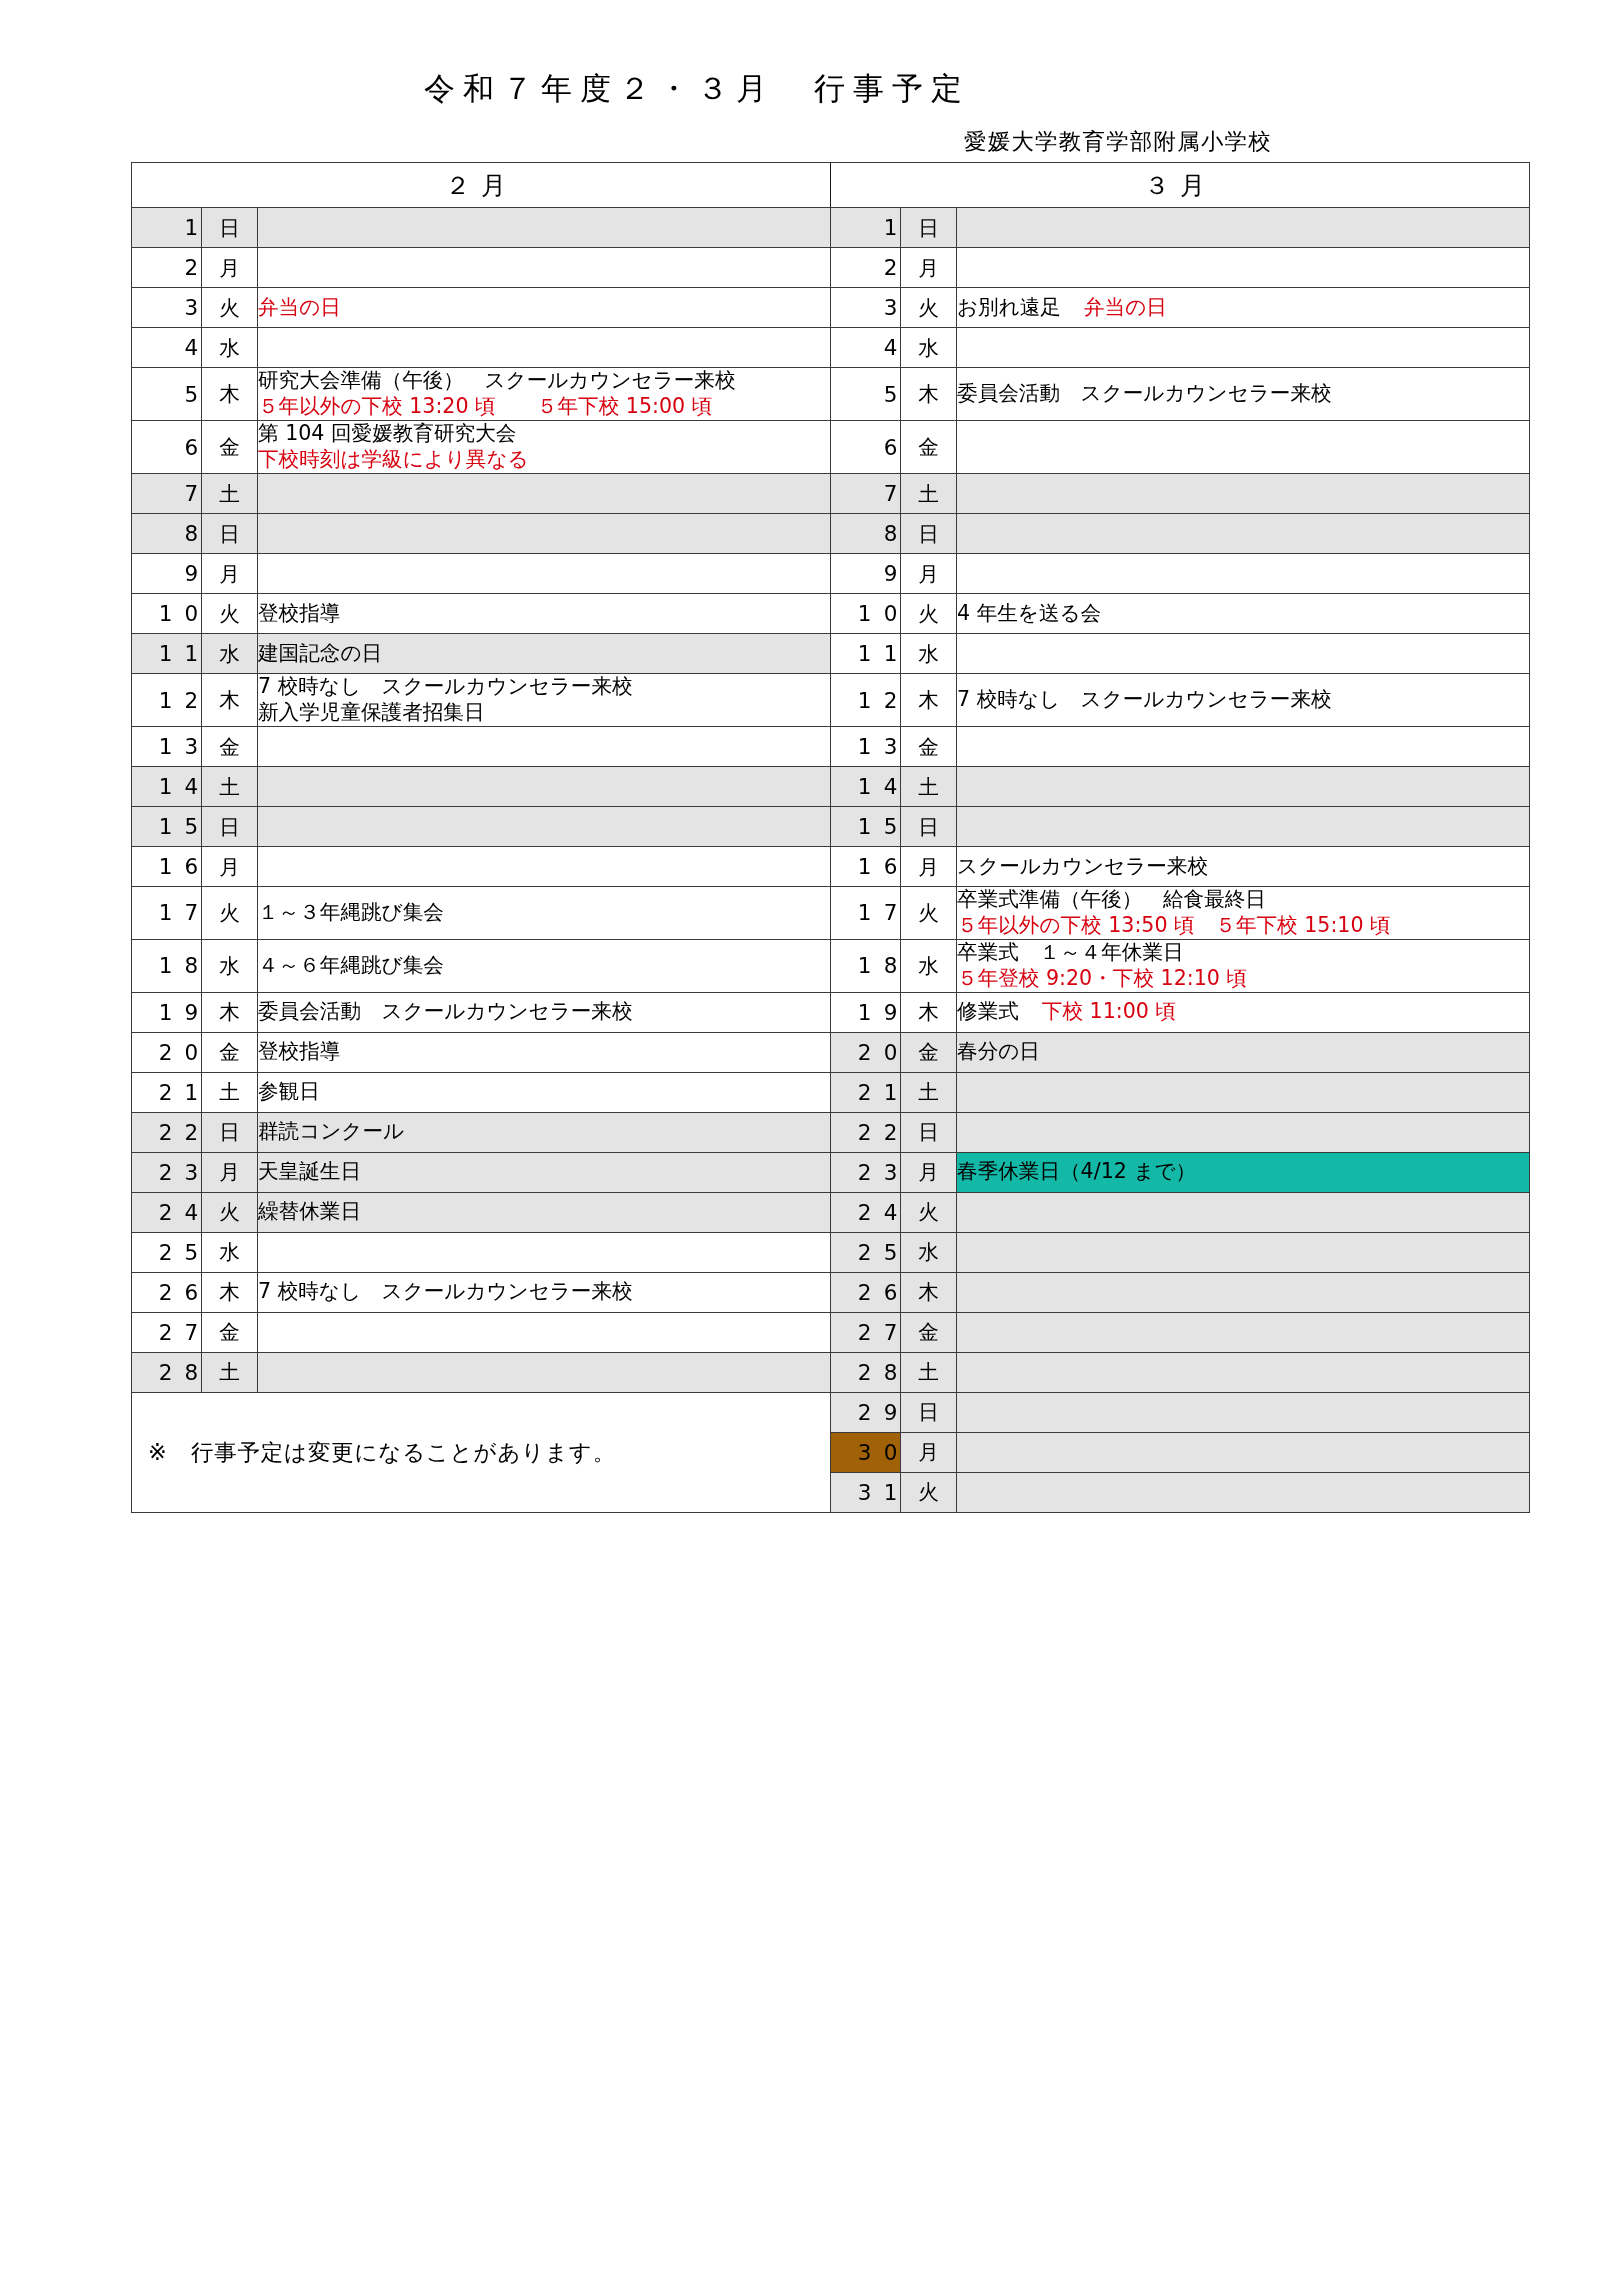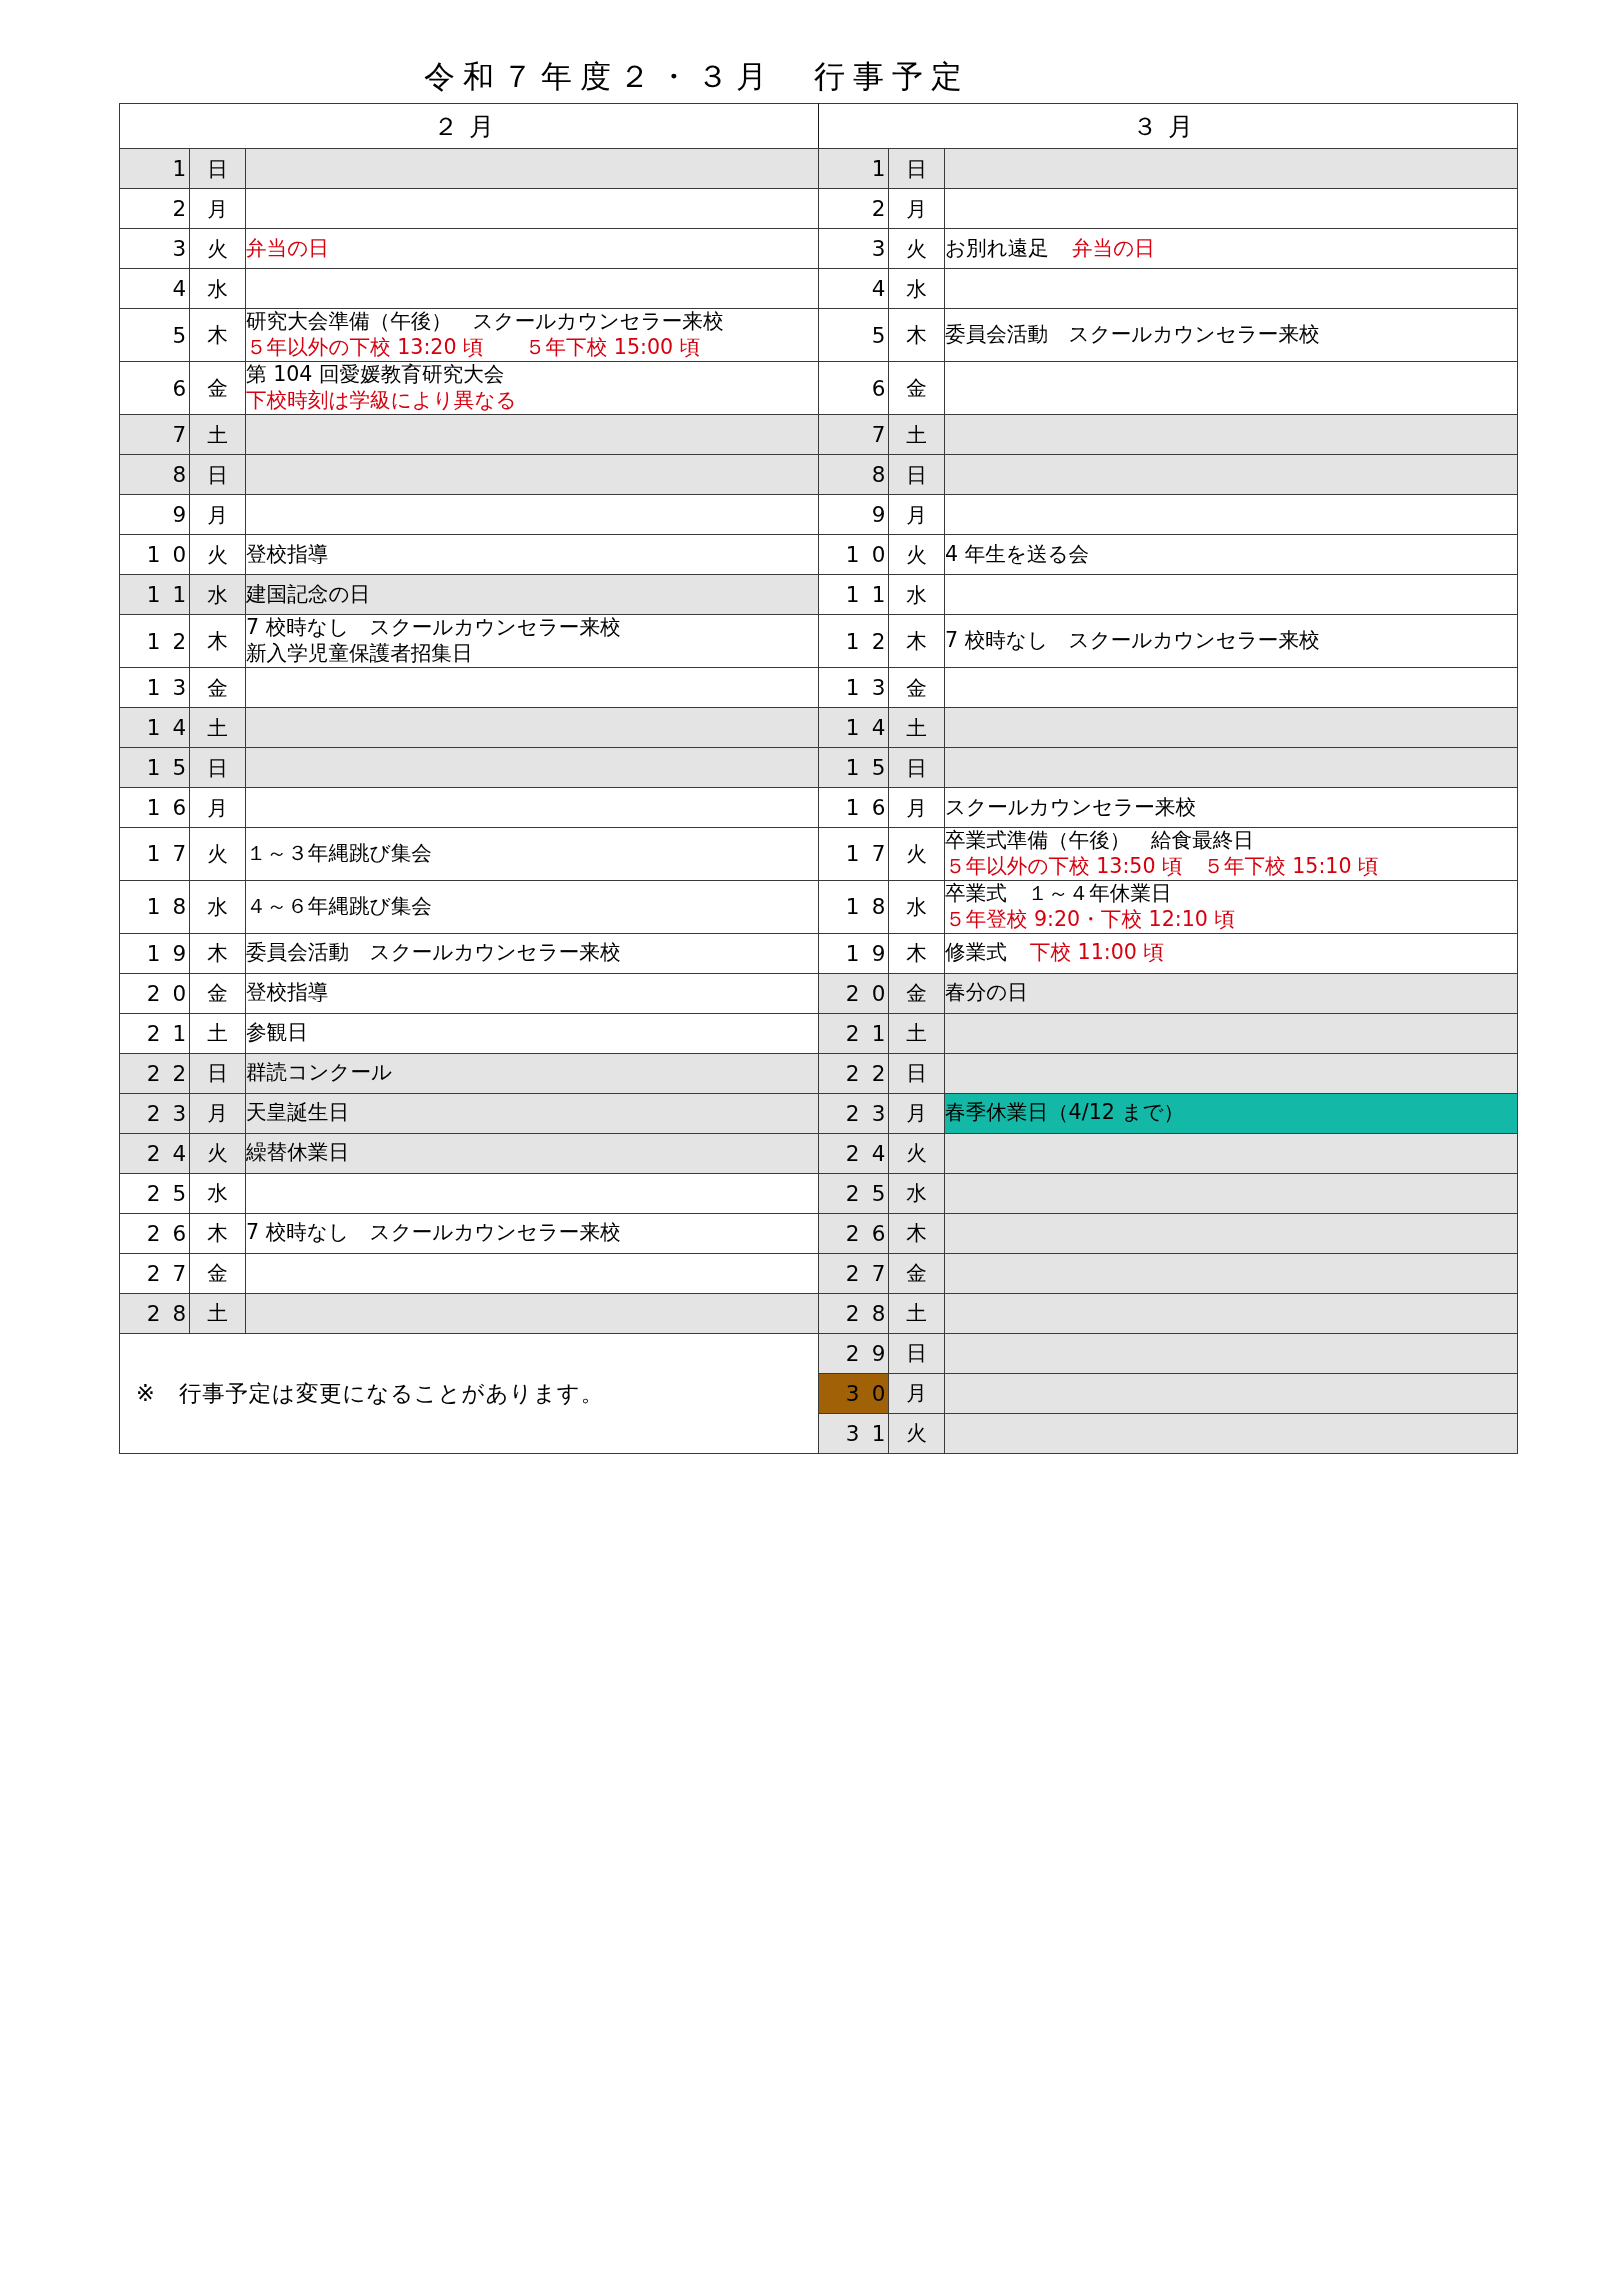--- a/index.html
+++ b/index.html
@@ -12,21 +12,21 @@
     font-family: "DejaVu Sans", "Liberation Sans", sans-serif;
     color: #000000;
     width: 1618px;
     min-height: 2293px;
     -webkit-font-smoothing: antialiased;
   }
   .page {
     width: 1394px;
     min-height: 2293px;
     box-sizing: border-box;
-    padding: 4px;
+    padding: 16px;
     position: relative;
   }
 
   
   .doc-title {
     text-align: center;
     font-size: 31px;
     letter-spacing: 8px;
     font-weight: 500;
     padding-top: 52px;
@@ -112,20 +112,21 @@
   }
   .note-inner { white-space: pre; margin-left: 16px; }
 </style>
 </head>
 <body>
 
 <div class="page">
 
   <div class="doc-title">令和７年度２・３月　行事予定</div>
 
+  <div class="school-line">愛媛大学教育学部附属小学校</div>
 
   <div class="cal-wrap">
     <table class="cal">
       <colgroup>
         <col class="c-date">
           <col class="c-dow">
           <col class="c-event">
         <col class="c-date">
           <col class="c-dow">
           <col class="c-event">

